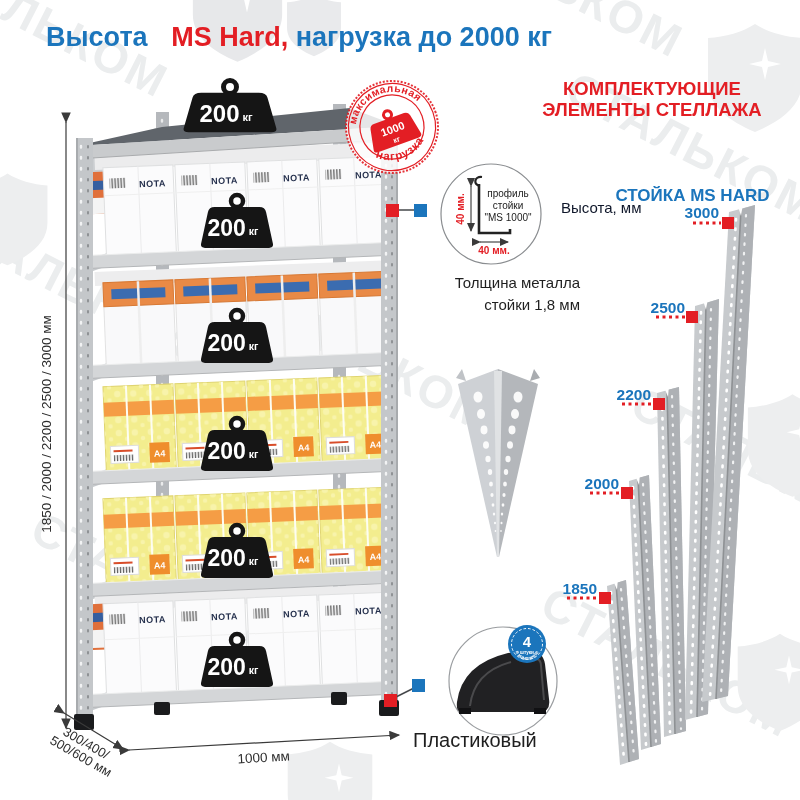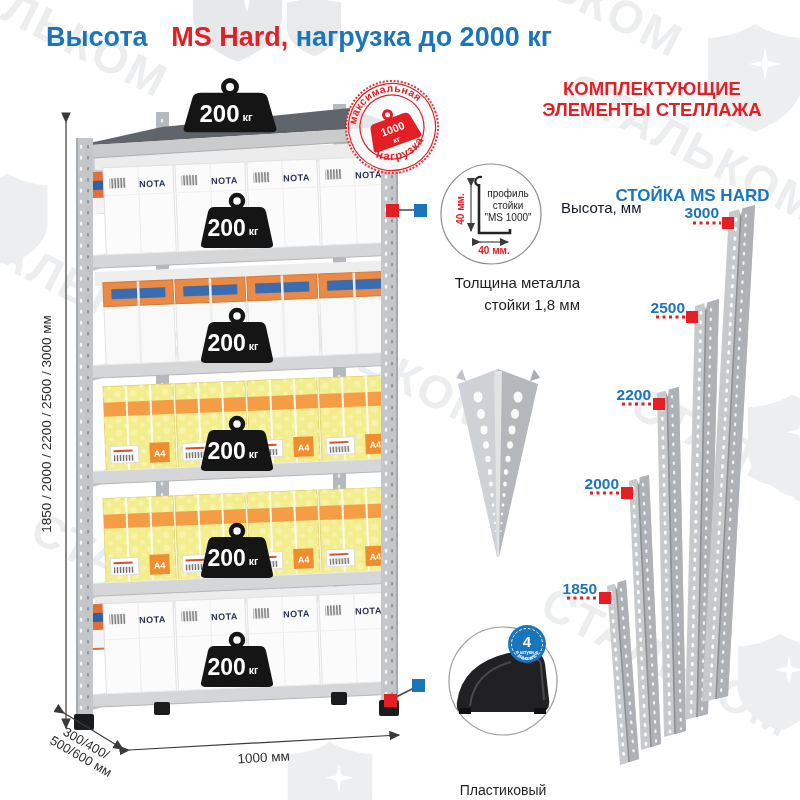--- a/index.html
+++ b/index.html
@@ -31,22 +31,22 @@
     color:#1b75bc;font-weight:bold;font-size:17px;margin-top:28px;
   }
   #height-label{
     position:absolute;left:561px;top:199px;font-size:15px;color:#0f172a;
   }
   #thickness-label{
     position:absolute;left:405px;top:272px;width:175px;text-align:right;
     font-size:15px;color:#1f1f1f;line-height:1.45;
   }
   #foot-label{
-    position:absolute;left:413px;top:780px;width:180px;text-align:center;
-    font-size:14px;color:#1f1f1f;line-height:1.45;
+    position:absolute;left:413px;top:726px;width:180px;
+    font-size:20px;color:#1f1f1f;line-height:1.45;
   }
   svg{display:block;}
   text{font-family:"Liberation Sans","DejaVu Sans",sans-serif;}
 </style>
 </head>
 <body>
 
 <div class="layer">
   <div class="wm" style="left:-95px;top:-5px">СТАЛЬКОМ</div>
   <div class="wm" style="left:420px;top:-45px">СТАЛЬКОМ</div>

